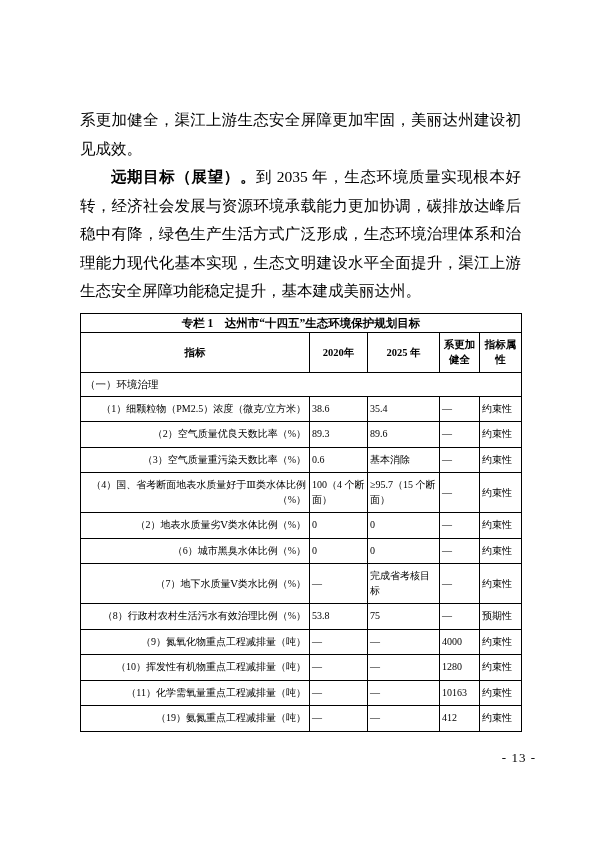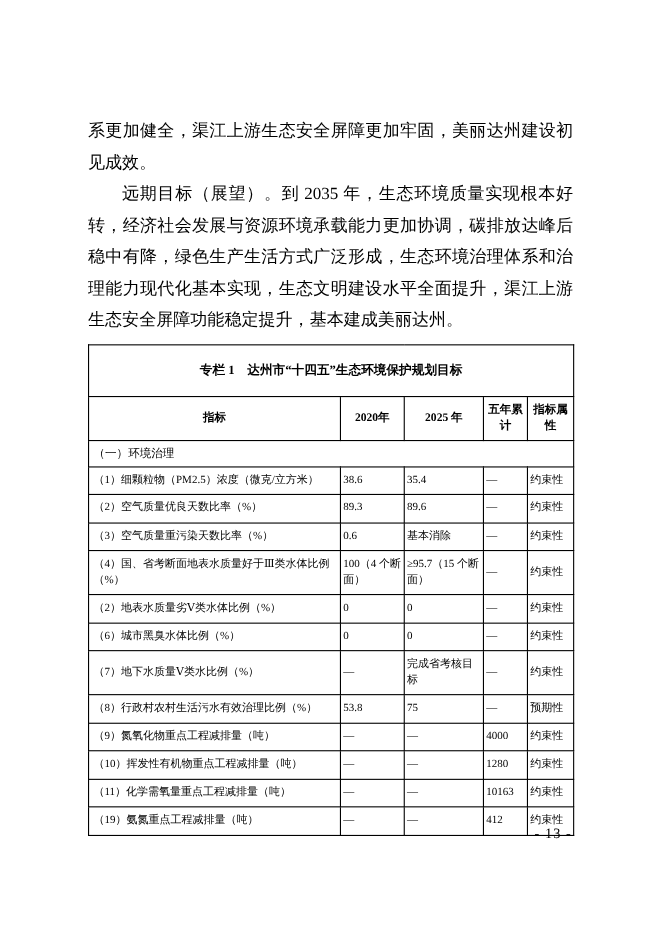--- a/index.html
+++ b/index.html
@@ -17,64 +17,64 @@
     overflow: hidden;
   }
   .content { padding: 106px 79px 0 80px; }
   .para {
     margin: 0;
     font-size: 15.5px;
     line-height: 28.5px;
     text-align: justify;
   }
   .para.indent { text-indent: 2em; }
-  .bold { font-weight: normal; }
+  .bold { font-weight: bold; }
 
   .goals-table {
     width: 100%;
     border-collapse: collapse;
     margin-top: 7px;
     font-size: 10px;
     table-layout: fixed;
   }
   .goals-table th, .goals-table td {
     border: 1px solid #000;
     vertical-align: middle;
     line-height: 1.45;
     word-break: break-all;
   }
   .title-cell {
     text-align: center;
     font-weight: bold;
     font-size: 11.5px;
-    padding: 15px 4px;
+    padding: 1px 4px;
   }
   .goals-table th {
     text-align: center;
     font-weight: bold;
     font-size: 10.5px;
     padding: 4px 1px;
   }
   .section-cell {
     text-align: left;
     font-size: 10.5px;
     padding: 4px 4px;
   }
   .ind-cell {
-    text-align: left;
+    text-align: right;
     padding: 5px 3px 5px 4px;
     margin-top: 11px;
   }
   .val-cell {
     padding: 5px 2px;
   }
   .page-number {
     position: absolute;
     top: 750px;
-    right: 80px;
+    right: 64px;
     font-size: 13px;
     letter-spacing: 1px;
   }
 </style>
 </head>
 <body>
 
 <div class="page">
   <div class="content">
 
@@ -91,21 +91,21 @@
         <col style="width:42px">
       </colgroup>
       <thead>
         <tr>
           <td class="title-cell" colspan="5">专栏 1　达州市“十四五”生态环境保护规划目标</td>
         </tr>
         <tr>
           <th>指标</th>
           <th>2020年</th>
           <th>2025 年</th>
-          <th>五年累计</th>
+          <th>系更加健全</th>
           <th>指标属性</th>
         </tr>
         <tr>
           <td class="section-cell" colspan="5">（一）环境治理</td>
         </tr>
       </thead>
       <tbody id="table-body">
           <tr>
             <td class="ind-cell">（1）细颗粒物（PM2.5）浓度（微克/立方米）</td>
             <td class="val-cell">38.6</td>

